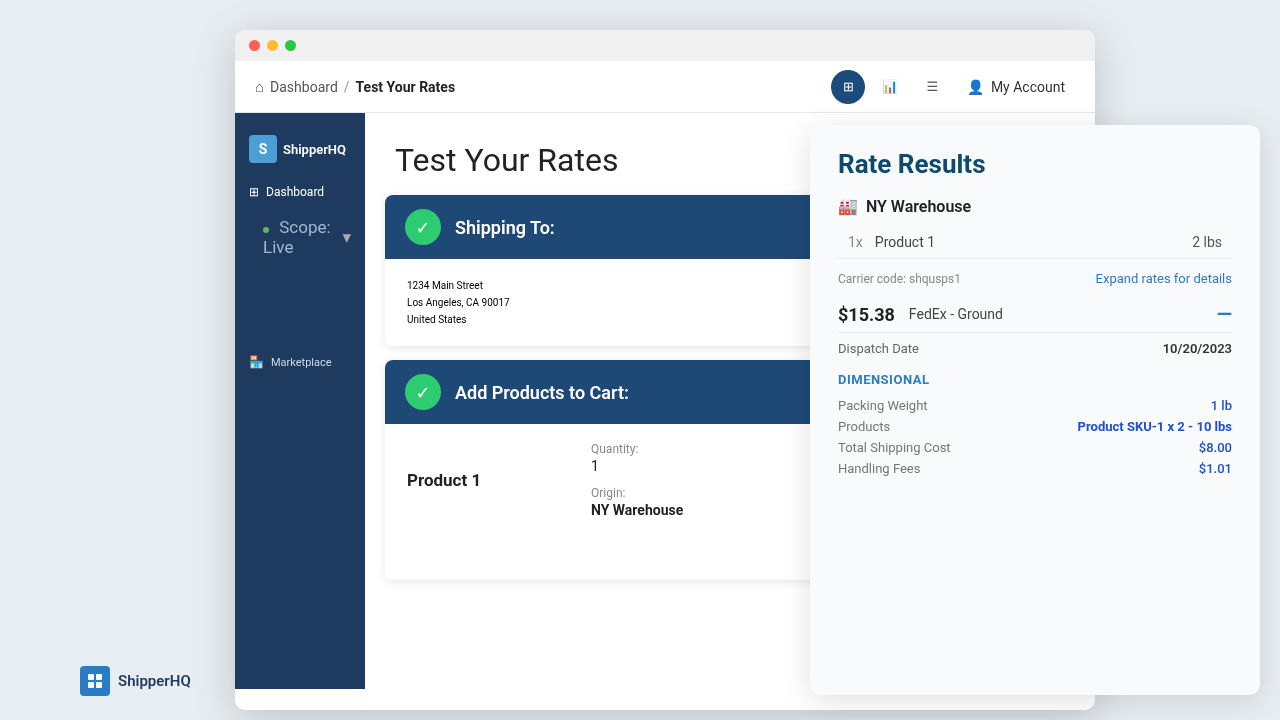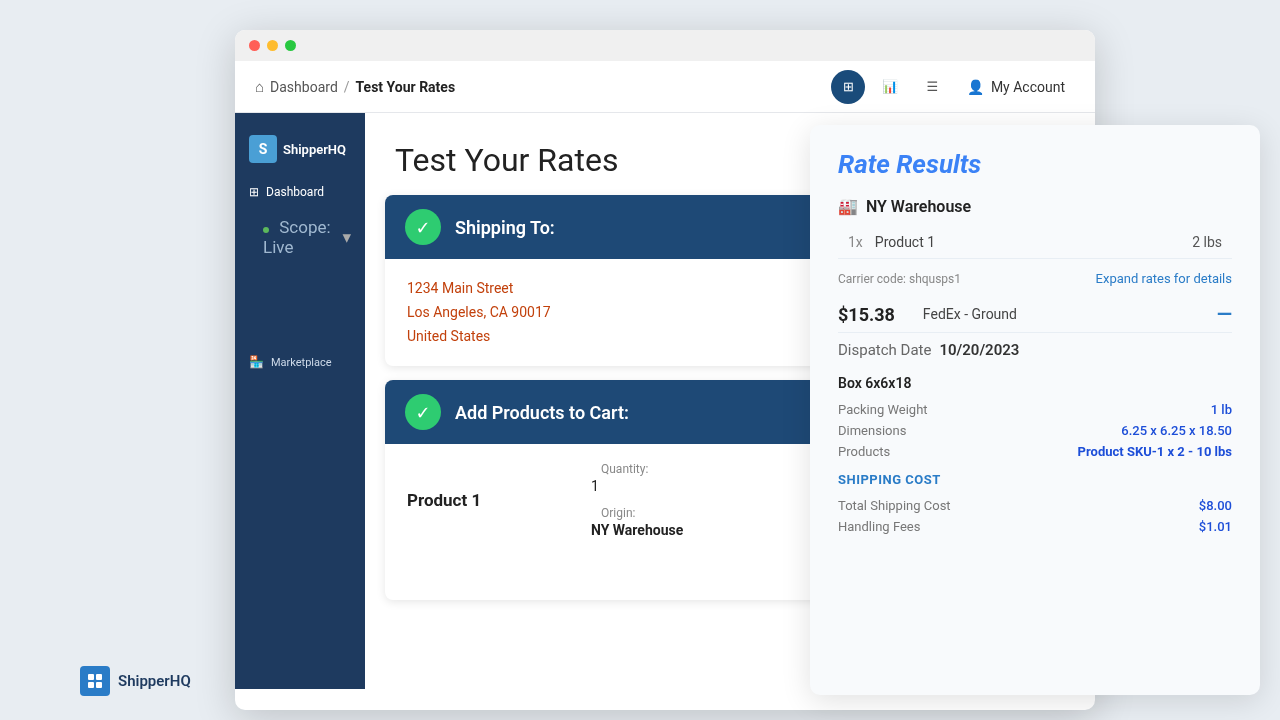--- a/index.html
+++ b/index.html
@@ -199,22 +199,22 @@
       padding: 18px 22px;
     }
 
     
     .shipping-info {
       display: flex;
       justify-content: space-between;
       align-items: flex-start;
     }
     .shipping-address {
-      font-size: 14px;
-      color: #c2410c;
+      font-size: 10px;
+      color: #000000;
       line-height: 1.7;
     }
     .customer-group-label {
       font-size: 13px;
       color: #666;
     }
     .customer-group-value {
       font-size: 14px;
       font-weight: 700;
       color: #222;
@@ -228,21 +228,20 @@
     }
     .product-name {
       font-size: 17px;
       font-weight: 700;
       color: #222;
       align-self: center;
     }
     .product-field-label {
       font-size: 12px;
       color: #888;
-      margin-left: 10px;
     }
     .product-field-value {
       font-size: 14px;
       font-weight: 400;
       color: #222;
     }
     .product-field-value.bold {
       font-weight: 700;
     }
     .product-col {
@@ -261,23 +260,22 @@
       border-radius: 10px;
       box-shadow: 0 6px 30px rgba(0,0,0,0.12);
       padding: 24px 28px;
       height: 570px;
       overflow: hidden;
     }
 
     .rate-results-title {
       font-size: 26px;
       font-weight: 700;
-      color: #3b82f6;
+      color: #0c4a6e;
       margin-bottom: 18px;
-      font-style: italic;
     }
 
     .warehouse-header {
       display: flex;
       align-items: center;
       gap: 8px;
       font-size: 16px;
       font-weight: 600;
       color: #222;
       margin-bottom: 10px;
@@ -317,40 +315,41 @@
     .expand-link {
       color: #2a7cc7;
       font-size: 13px;
       cursor: pointer;
       text-decoration: none;
     }
 
     .rate-row {
       display: flex;
       align-items: center;
-      gap: 28px;
+      gap: 14px;
       padding: 6px 0;
       border-bottom: 1px solid #e8eef4;
       margin-bottom: 8px;
     }
     .rate-price {
       font-size: 18px;
       font-weight: 700;
       color: #222;
     }
     .rate-carrier { font-size: 14px; color: #444; }
     .rate-dash { margin-left: auto; color: #2a7cc7; font-size: 20px; font-weight: bold; }
 
     .dispatch-row {
       display: flex;
       align-items: center;
-      font-size: 15px;
+      font-size: 13px;
       color: #666;
       margin-bottom: 16px;
       gap: 8px;
+      justify-content: space-between;
     }
     .dispatch-date { font-weight: 600; color: #333; }
 
     .section-label {
       font-size: 13px;
       font-weight: 700;
       color: #2a7cc7;
       letter-spacing: 0.5px;
       margin-bottom: 8px;
       margin-top: 10px;
@@ -549,36 +548,31 @@
     <span class="rate-price">$15.38</span>
     <span class="rate-carrier">FedEx - Ground</span>
     <span class="rate-dash">—</span>
   </div>
 
   <div class="dispatch-row">
     <span>Dispatch Date</span>
     <span class="dispatch-date">10/20/2023</span>
   </div>
 
-  <div class="box-label">Box 6x6x18</div>
+  <div class="section-label">DIMENSIONAL</div>
 
   <div class="detail-row">
     <span class="detail-label">Packing Weight</span>
     <span class="detail-value">1 lb</span>
   </div>
   <div class="detail-row">
-    <span class="detail-label">Dimensions</span>
-    <span class="detail-value">6.25 x 6.25 x 18.50</span>
-  </div>
-  <div class="detail-row">
     <span class="detail-label">Products</span>
     <span class="detail-value bold">Product SKU-1 x 2 - 10 lbs</span>
   </div>
 
-  <div class="section-label">SHIPPING COST</div>
   <div class="detail-row">
     <span class="detail-label">Total Shipping Cost</span>
     <span class="detail-value">$8.00</span>
   </div>
   <div class="detail-row">
     <span class="detail-label">Handling Fees</span>
     <span class="detail-value">$1.01</span>
   </div>
 </div>
 

